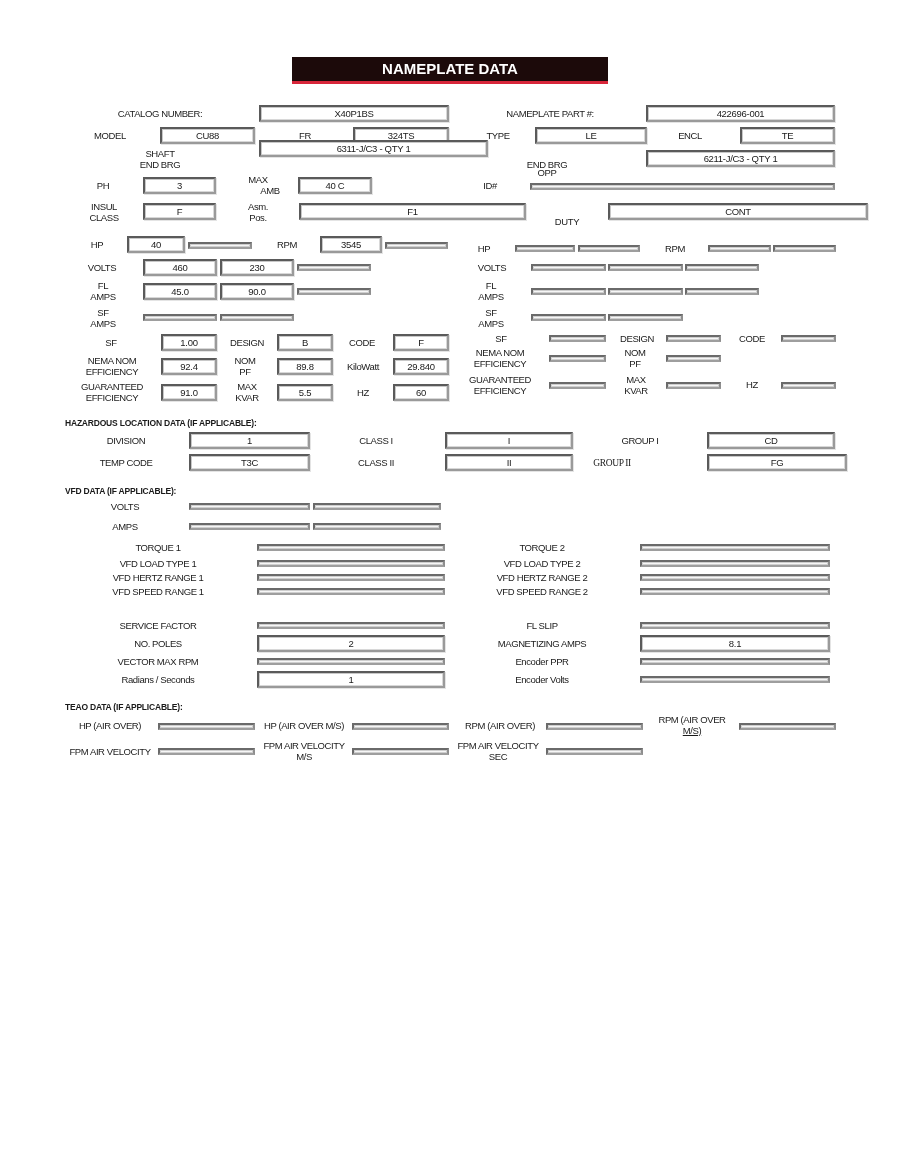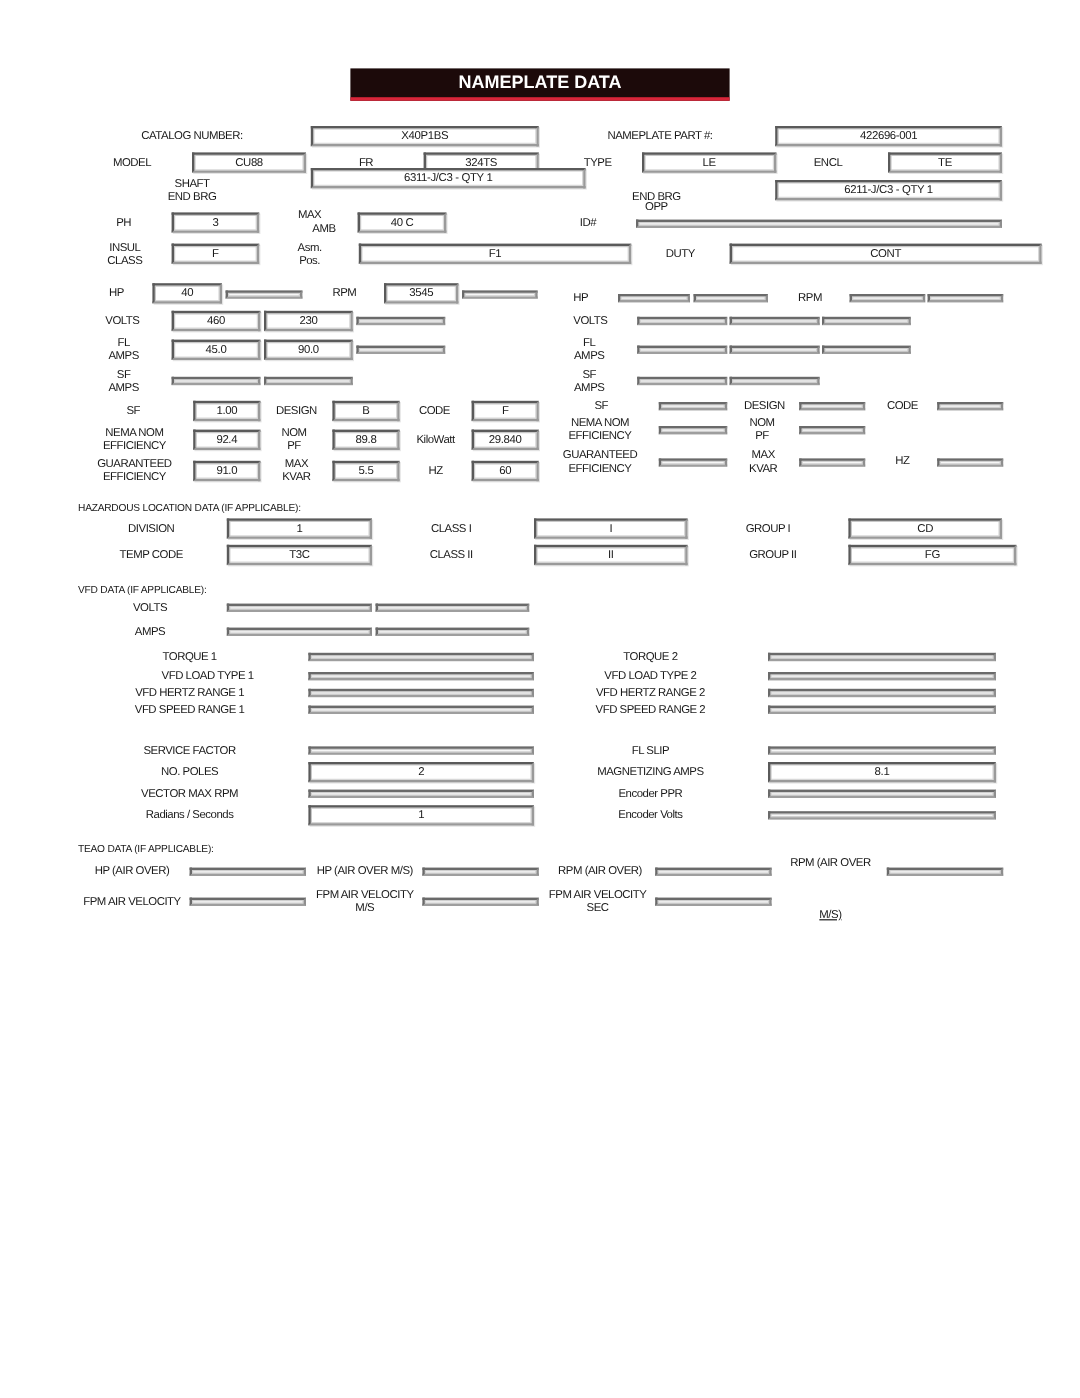--- a/index.html
+++ b/index.html
@@ -3,21 +3,21 @@
 <meta charset="utf-8">
 <style>
   html, body { margin: 0; padding: 0; background: #ffffff; }
   body { width: 900px; height: 1165px; position: relative; overflow: hidden;
          font-family: "Liberation Sans", sans-serif; color: #1a1a1a; }
   .title-bar { position: absolute; left: 292px; top: 57px; width: 316px; height: 27px;
                background: #1c0a0a; border-bottom: 3px solid #d8263a; box-sizing: border-box;
                color: #fff; font-weight: bold; font-size: 15px; text-align: center; line-height: 24px; }
   .lbl { position: absolute; font-size: 9.5px; letter-spacing: -0.4px; line-height: 10px;
          text-align: center; white-space: nowrap; }
-  .sec { position: absolute; font-size: 8.5px; font-weight: normal; letter-spacing: -0.2px; white-space: nowrap; }
+  .sec { position: absolute; font-size: 8.5px; font-weight: bold; letter-spacing: -0.2px; white-space: nowrap; }
   .box { position: absolute; box-sizing: border-box; height: 17px; background: #fff;
          border-top: 2px solid #5a5a5a; border-left: 2px solid #5a5a5a;
          border-right: 2px solid #9a9a9a; border-bottom: 2px solid #9a9a9a;
          box-shadow: inset 1px 1px 0 #c8c8c8, inset -1px -1px 0 #d8d8d8, 1px 1px 0 #e4e4e4;
          font-size: 9.5px; letter-spacing: -0.3px; text-align: center; line-height: 13px; white-space: nowrap; }
   .thin { position: absolute; box-sizing: border-box; height: 7px; background: #f6f6f6;
           border-top: 2px solid #6a6a6a; border-left: 2px solid #6a6a6a;
           border-right: 2px solid #8e8e8e; border-bottom: 2px solid #9e9e9e;
           box-shadow: inset 0 0 0 1px #cfcfcf; }
 </style>
@@ -54,21 +54,21 @@
 <div class="box" style="left:298px;top:177px;width:74px;">40 C</div>
 <div class="lbl" style="left:478px;top:181px;width:24px;">ID#</div>
 <div class="thin" style="left:530px;top:183px;width:305px;"></div>
 
 <div class="lbl" style="left:84px;top:202px;width:40px;">INSUL</div>
 <div class="lbl" style="left:84px;top:213px;width:40px;">CLASS</div>
 <div class="box" style="left:143px;top:203px;width:73px;">F</div>
 <div class="lbl" style="left:243px;top:202px;width:30px;">Asm.</div>
 <div class="lbl" style="left:243px;top:213px;width:30px;">Pos.</div>
 <div class="box" style="left:299px;top:203px;width:227px;">F1</div>
-<div class="lbl" style="left:550px;top:207px;width:34px;text-align:center;">DUTY</div>
+<div class="lbl" style="left:550px;top:217px;width:34px;text-align:center;">DUTY</div>
 <div class="box" style="left:608px;top:203px;width:260px;">CONT</div>
 
 <div class="lbl" style="left:82px;top:240px;width:30px;">HP</div>
 <div class="box" style="left:127px;top:236px;width:58px;">40</div>
 <div class="thin" style="left:188px;top:242px;width:64px;"></div>
 <div class="lbl" style="left:272px;top:240px;width:30px;">RPM</div>
 <div class="box" style="left:320px;top:236px;width:62px;">3545</div>
 <div class="thin" style="left:385px;top:242px;width:63px;"></div>
 
 <div class="lbl" style="left:82px;top:263px;width:40px;">VOLTS</div>
@@ -163,37 +163,37 @@
 <div class="box" style="left:189px;top:432px;width:121px;">1</div>
 <div class="lbl" style="left:350px;top:436px;width:52px;">CLASS I</div>
 <div class="box" style="left:445px;top:432px;width:128px;">I</div>
 <div class="lbl" style="left:612px;top:436px;width:56px;">GROUP I</div>
 <div class="box" style="left:707px;top:432px;width:128px;">CD</div>
 
 <div class="lbl" style="left:92px;top:458px;width:68px;">TEMP CODE</div>
 <div class="box" style="left:189px;top:454px;width:121px;">T3C</div>
 <div class="lbl" style="left:350px;top:458px;width:52px;">CLASS II</div>
 <div class="box" style="left:445px;top:454px;width:128px;">II</div>
-<div class="lbl" style="left:616px;top:458px;width:56px;">GROUP II</div>
+<div class="lbl" style="left:584px;top:458px;width:56px;font-family:Liberation Serif, serif;">GROUP II</div>
 <div class="box" style="left:707px;top:454px;width:140px;">FG</div>
 
 <div class="sec" style="left:65px;top:486px;">VFD DATA (IF APPLICABLE):</div>
 <div class="lbl" style="left:100px;top:502px;width:50px;">VOLTS</div>
 <div class="thin" style="left:189px;top:503px;width:121px;"></div>
 <div class="thin" style="left:313px;top:503px;width:128px;"></div>
 <div class="lbl" style="left:100px;top:522px;width:50px;">AMPS</div>
 <div class="thin" style="left:189px;top:523px;width:121px;"></div>
 <div class="thin" style="left:313px;top:523px;width:128px;"></div>
 
 <div class="lbl" style="left:100px;top:543px;width:116px;">TORQUE 1</div>
 <div class="thin" style="left:257px;top:544px;width:188px;"></div>
 <div class="lbl" style="left:484px;top:543px;width:116px;">TORQUE 2</div>
 <div class="thin" style="left:640px;top:544px;width:190px;"></div>
 
-<div class="lbl" style="left:115px;top:559px;width:116px;">VFD LOAD TYPE 1</div>
+<div class="lbl" style="left:100px;top:559px;width:116px;">VFD LOAD TYPE 1</div>
 <div class="thin" style="left:257px;top:560px;width:188px;"></div>
 <div class="lbl" style="left:484px;top:559px;width:116px;">VFD LOAD TYPE 2</div>
 <div class="thin" style="left:640px;top:560px;width:190px;"></div>
 
 <div class="lbl" style="left:100px;top:573px;width:116px;">VFD HERTZ RANGE 1</div>
 <div class="thin" style="left:257px;top:574px;width:188px;"></div>
 <div class="lbl" style="left:484px;top:573px;width:116px;">VFD HERTZ RANGE 2</div>
 <div class="thin" style="left:640px;top:574px;width:190px;"></div>
 
 <div class="lbl" style="left:100px;top:587px;width:116px;">VFD SPEED RANGE 1</div>
@@ -222,21 +222,21 @@
 <div class="thin" style="left:640px;top:676px;width:190px;"></div>
 
 <div class="sec" style="left:65px;top:702px;">TEAO DATA (IF APPLICABLE):</div>
 <div class="lbl" style="left:68px;top:721px;width:84px;">HP (AIR OVER)</div>
 <div class="thin" style="left:158px;top:723px;width:97px;"></div>
 <div class="lbl" style="left:260px;top:721px;width:88px;">HP (AIR OVER M/S)</div>
 <div class="thin" style="left:352px;top:723px;width:97px;"></div>
 <div class="lbl" style="left:458px;top:721px;width:84px;">RPM (AIR OVER)</div>
 <div class="thin" style="left:546px;top:723px;width:97px;"></div>
 <div class="lbl" style="left:652px;top:715px;width:80px;">RPM (AIR OVER</div>
-<div class="lbl" style="left:652px;top:758px;width:80px;text-decoration:underline;">M/S)</div>
+<div class="lbl" style="left:652px;top:726px;width:80px;text-decoration:underline;">M/S)</div>
 <div class="thin" style="left:739px;top:723px;width:97px;"></div>
 
 <div class="lbl" style="left:64px;top:747px;width:92px;">FPM AIR VELOCITY</div>
 <div class="thin" style="left:158px;top:748px;width:97px;"></div>
 <div class="lbl" style="left:258px;top:741px;width:92px;">FPM AIR VELOCITY</div>
 <div class="lbl" style="left:258px;top:752px;width:92px;">M/S</div>
 <div class="thin" style="left:352px;top:748px;width:97px;"></div>
 <div class="lbl" style="left:452px;top:741px;width:92px;">FPM AIR VELOCITY</div>
 <div class="lbl" style="left:452px;top:752px;width:92px;">SEC</div>
 <div class="thin" style="left:546px;top:748px;width:97px;"></div>

